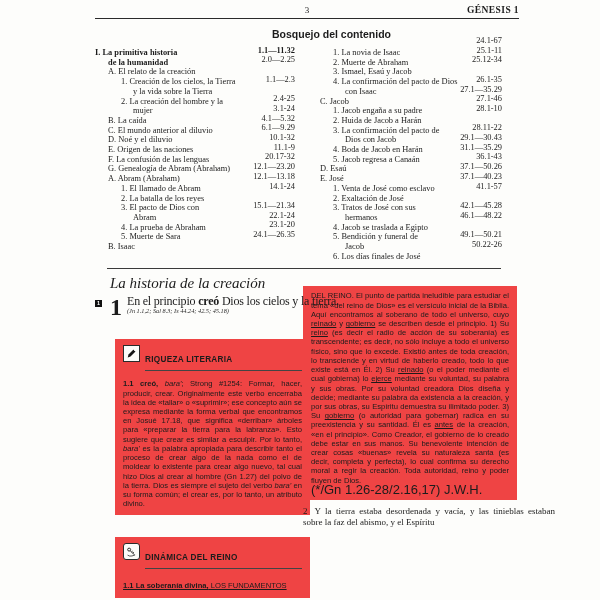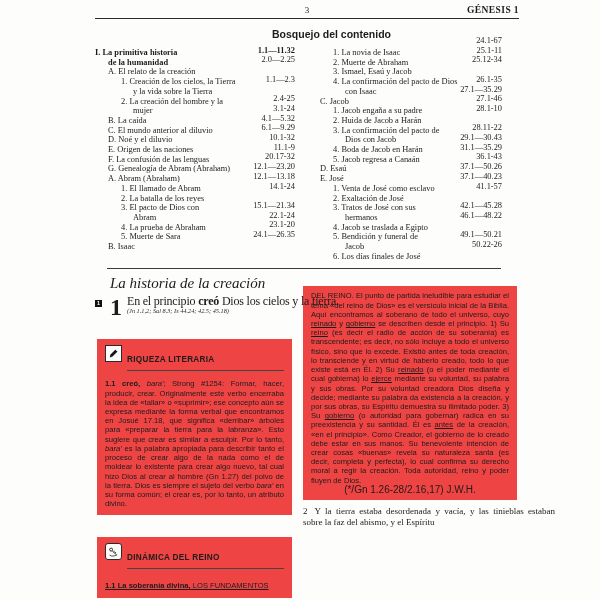--- a/index.html
+++ b/index.html
@@ -40,35 +40,35 @@
   .verse1{position:relative;margin-top:4px;padding-left:15px;}
   .vmarker{position:absolute;left:0;top:4px;width:7px;height:7px;background:#111;
            color:#fff;font-family:"Liberation Sans",sans-serif;font-size:5.5px;line-height:7px;
            text-align:center;font-weight:bold;}
   .chnum{float:left;font-size:24px;line-height:20px;font-weight:bold;margin:1px 5px 0 0;}
   .v1line{font-size:12px;letter-spacing:-.2px;white-space:nowrap;line-height:11px;}
   .v1refs{font-size:6.3px;font-style:italic;line-height:8px;color:#2a2a2a;}
 
   
   .graybox{background:#ef4444;font-family:"Liberation Sans",sans-serif;}
-  .bcol-left .graybox{margin-left:2px;width:179px;padding:6px 8px 7px 8px;}
+  .bcol-left .graybox{margin-left:20px;width:179px;padding:6px 8px 7px 8px;}
   .riqueza{margin-top:24px;}
   .dinamica{margin-top:22px;}
   .box-head{display:flex;align-items:flex-start;}
   .box-icon{flex:none;width:15px;height:15px;background:#fbfbf9;border:1px solid #2a2a2a;
             display:flex;align-items:center;justify-content:center;margin-right:5px;}
   .dinamica .box-icon{border-radius:3px;}
   .box-titlewrap{flex:1;border-bottom:1px solid #444;padding:3px 0 4px 0;}
   .box-title{font-size:8.2px;font-weight:bold;letter-spacing:.3px;}
   .box-body{margin-top:8px;font-size:7.6px;line-height:9.2px;text-align:justify;}
   .dinamica .box-body{margin-top:12px;text-decoration:underline;}
 
   .contbox{margin-top:14px;width:198px;padding:5px 8px 6px 8px;}
   .contbox .box-body{margin-top:0;line-height:9.2px;}
-  .box-sig{font-size:10px;line-height:9.5px;text-align:center;}
+  .box-sig{font-size:13px;line-height:9.5px;text-align:left;}
 
   .rs-b{font-weight:bold;}
   .rs-i{font-style:italic;}
   .rs-u{text-decoration:underline;}
 
   
   .verse2{margin-top:6px;width:252px;font-size:9px;line-height:11px;text-align:justify;}
   .v2num{margin-right:7px;}
 
   

